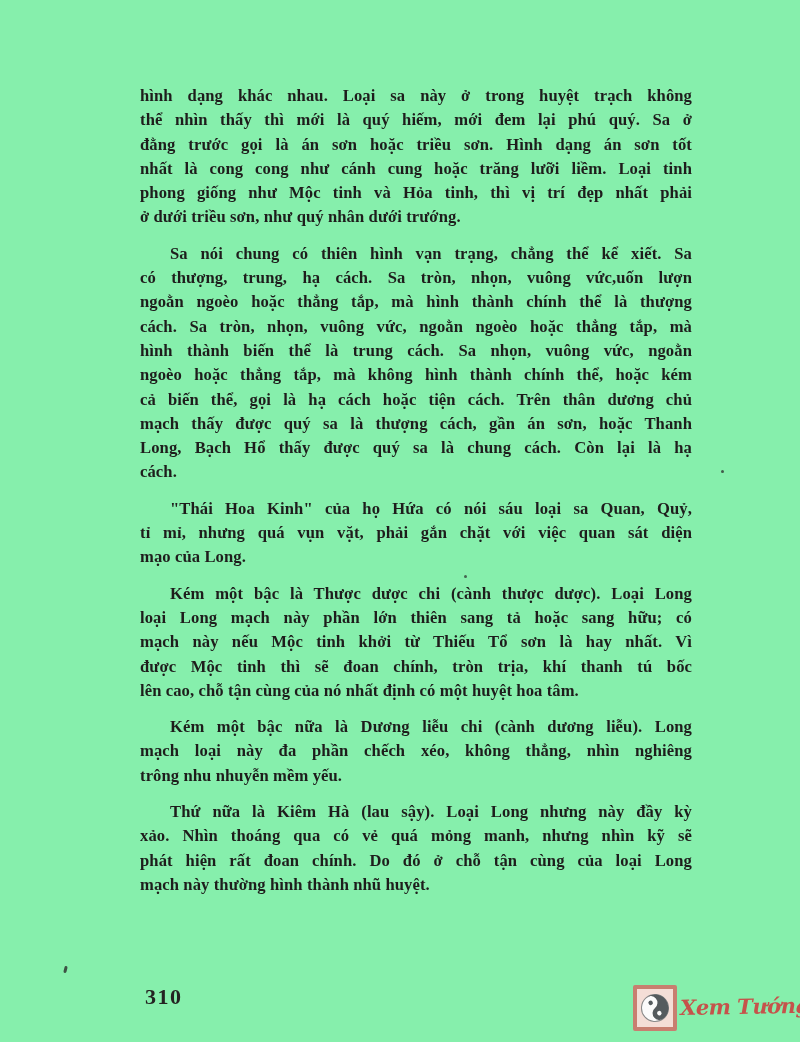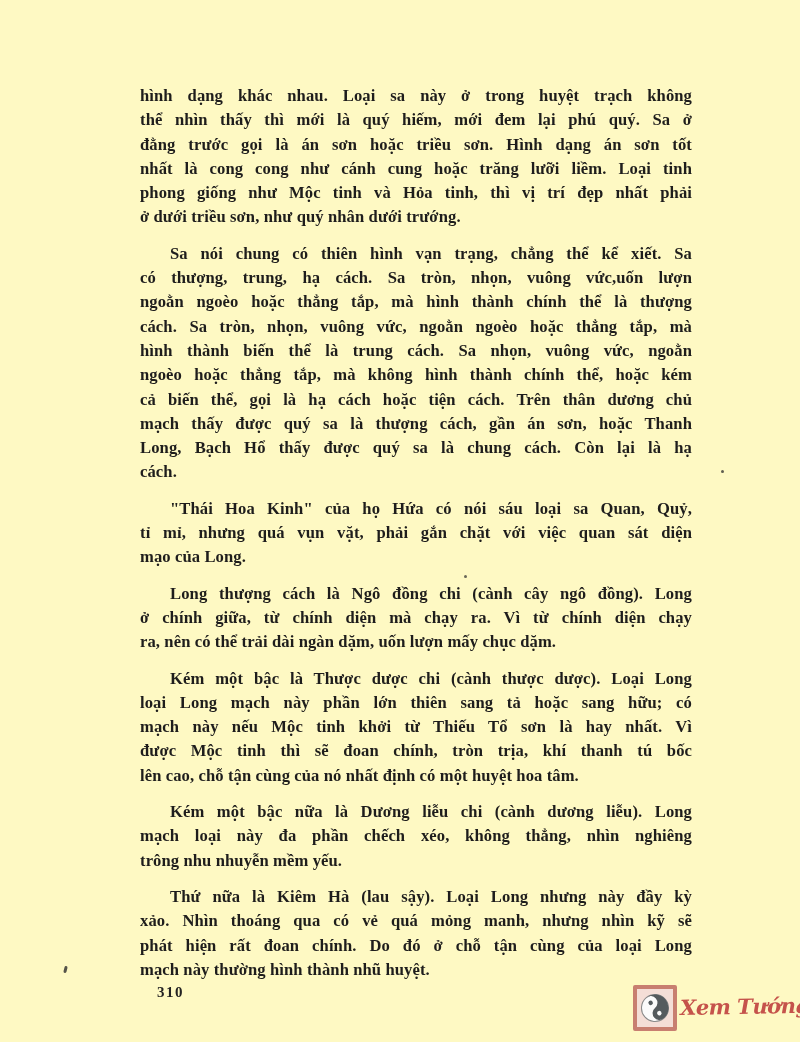--- a/index.html
+++ b/index.html
@@ -4,21 +4,21 @@
 <style>
   html, body {
     margin: 0;
     padding: 0;
     background: #ffffff;
   }
   .page {
     position: relative;
     width: 800px;
     height: 1042px;
-    background: #fef9c3;
+    background: #86efac;
     overflow: hidden;
     font-family: "Liberation Serif", "DejaVu Serif", serif;
     color: #1b1b1b;
   }
   .text-block {
     position: absolute;
     left: 140px;
     top: 84px;
     width: 552px;
   }
@@ -40,25 +40,24 @@
     text-indent: 30px;
     margin-top: 12px;
   }
   .line.end {
     text-align-last: left;
   }
   .page-number {
     position: absolute;
     left: 145px;
     top: 984px;
-    font-size: 15px;
+    font-size: 22px;
     font-weight: 600;
     letter-spacing: 1.5px;
     color: #242322;
-    margin-left: 12px;
   }
   
   .wm-box {
     position: absolute;
     left: 633px;
     top: 985px;
     width: 44px;
     height: 46px;
     box-sizing: border-box;
     background: #f4ded7;
@@ -127,25 +126,20 @@
       <div class="line">Long, Bạch Hổ thấy được quý sa là chung cách. Còn lại là hạ</div>
       <div class="line end">cách.</div>
     </div>
 
     <div class="para">
       <div class="line indent">"Thái Hoa Kinh" của họ Hứa có nói sáu loại sa Quan, Quỷ,</div>
       <div class="line">tỉ mỉ, nhưng quá vụn vặt, phải gắn chặt với việc quan sát diện</div>
       <div class="line end">mạo của Long.</div>
     </div>
 
-    <div class="para">
-      <div class="line indent">Long thượng cách là Ngô đồng chi (cành cây ngô đồng). Long</div>
-      <div class="line">ở chính giữa, từ chính diện mà chạy ra. Vì từ chính diện chạy</div>
-      <div class="line end">ra, nên có thể trải dài ngàn dặm, uốn lượn mấy chục dặm.</div>
-    </div>
 
     <div class="para">
       <div class="line indent">Kém một bậc là Thược dược chi (cành thược dược). Loại Long</div>
       <div class="line">loại Long mạch này phần lớn thiên sang tả hoặc sang hữu; có</div>
       <div class="line">mạch này nếu Mộc tinh khởi từ Thiếu Tổ sơn là hay nhất. Vì</div>
       <div class="line">được Mộc tinh thì sẽ đoan chính, tròn trịa, khí thanh tú bốc</div>
       <div class="line end">lên cao, chỗ tận cùng của nó nhất định có một huyệt hoa tâm.</div>
     </div>
 
     <div class="para">

